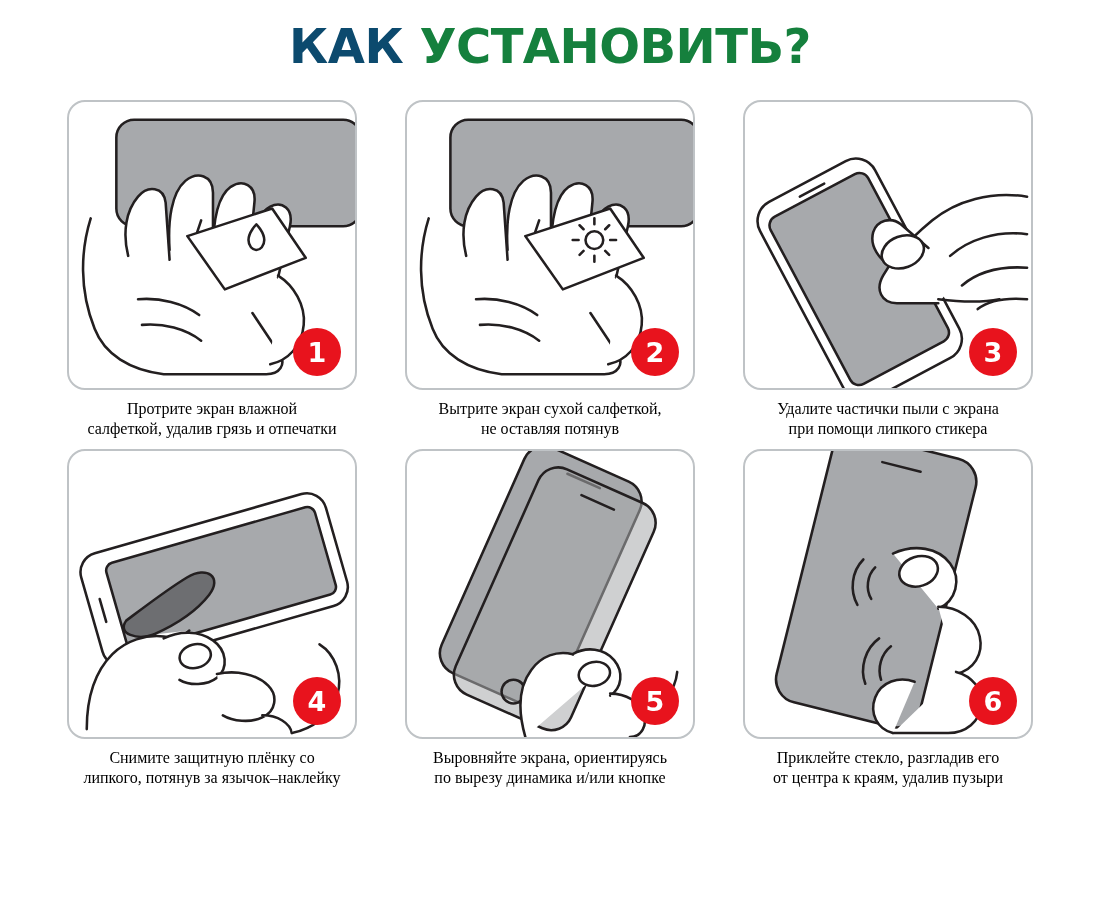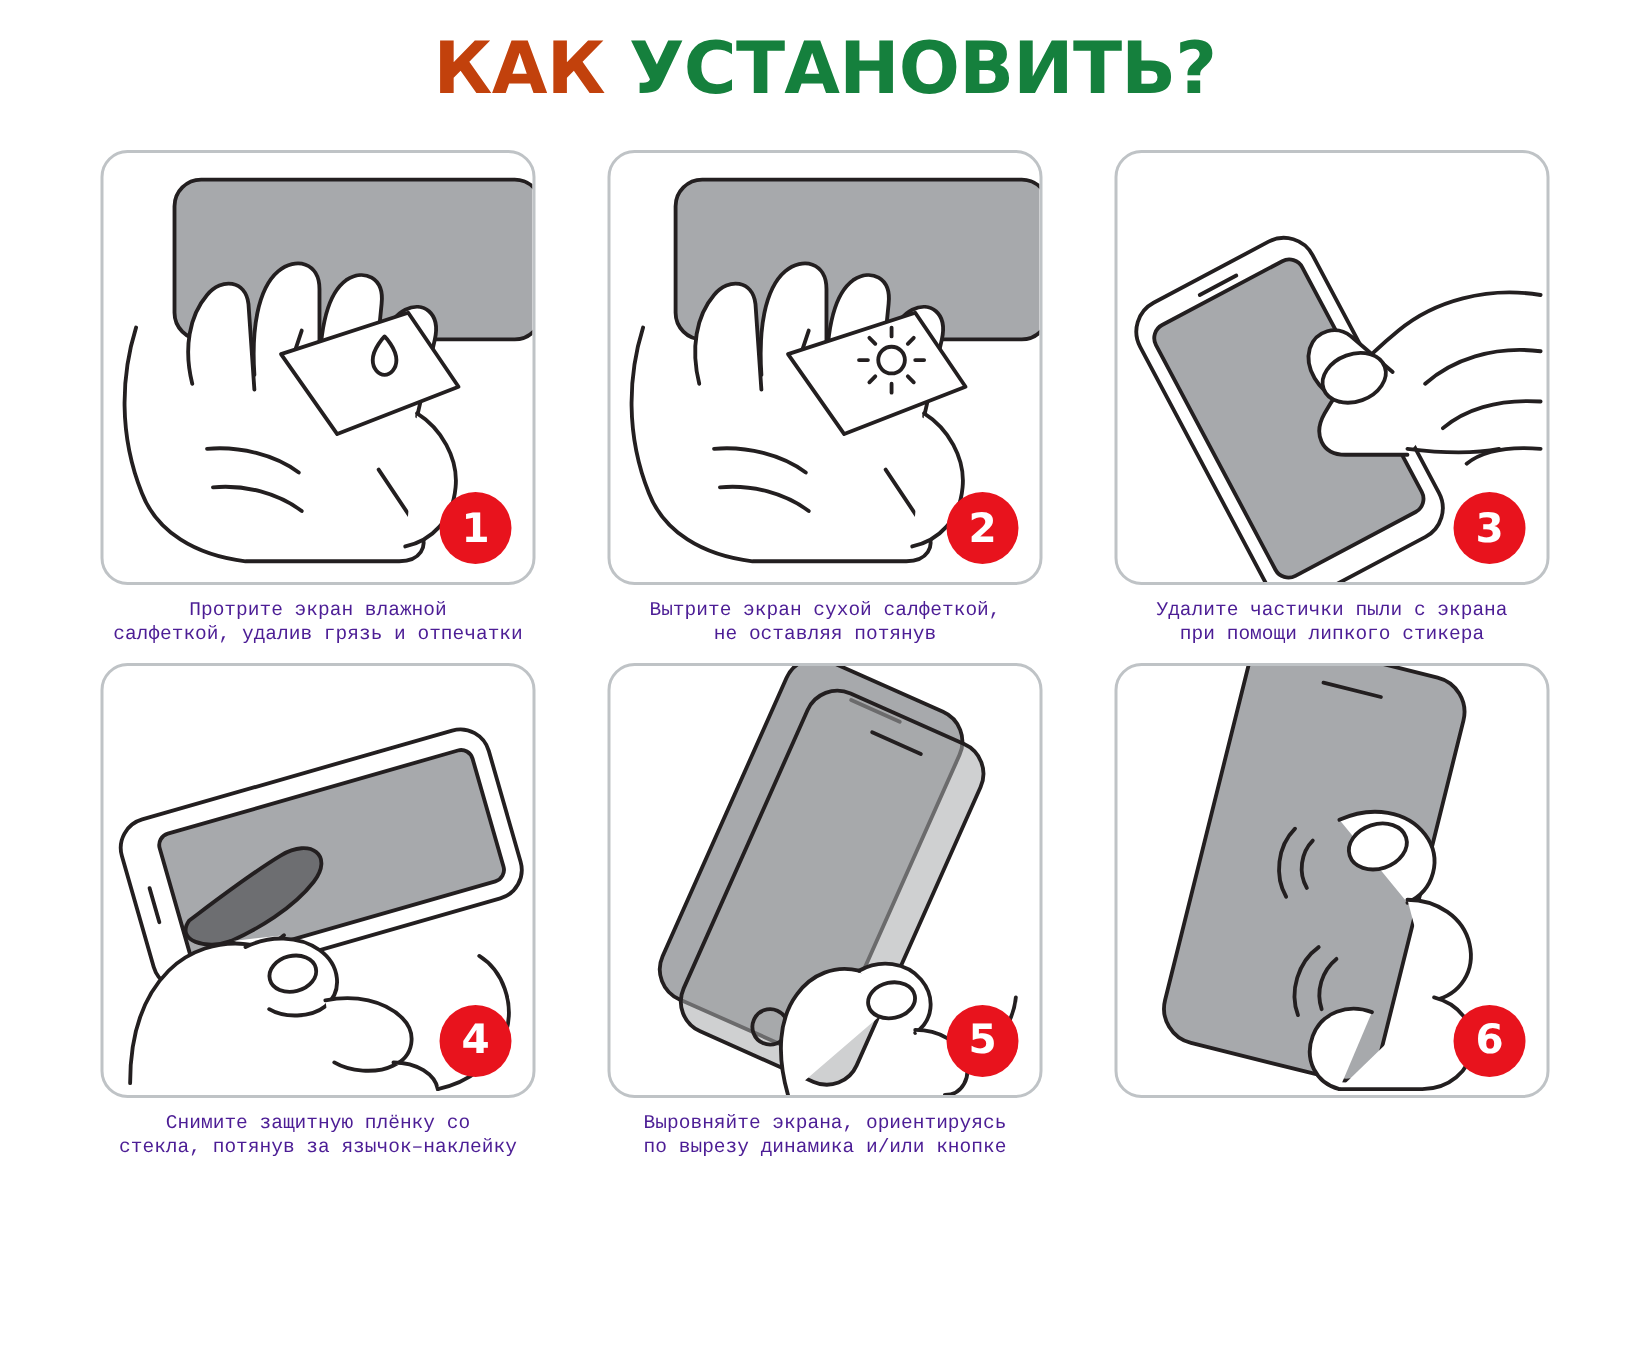--- a/index.html
+++ b/index.html
@@ -19,21 +19,21 @@
     height: 900px;
   }
   .title {
     text-align: center;
     margin-top: 18px;
     font-size: 48px;
     font-weight: bold;
     letter-spacing: -0.5px;
     font-family: "DejaVu Sans", sans-serif;
   }
-  .title .part-dark { color: #c2410c; }
+  .title .part-dark { color: #0c4a6e; }
   .title .part-red { color: #15803d; }
 
   .grid {
     margin: 26px auto 0 auto;
     width: 1000px;
     display: grid;
     grid-template-columns: repeat(3, 1fr);
     grid-template-rows: repeat(2, auto);
     column-gap: 14px;
     row-gap: 10px;
@@ -71,24 +71,24 @@
     font-weight: bold;
     display: flex;
     align-items: center;
     justify-content: center;
     font-family: "DejaVu Sans", sans-serif;
   }
   .caption {
     margin-top: 9px;
     width: 300px;
     text-align: center;
-    font-size: 13px;
+    font-size: 16px;
     line-height: 1.25;
-    color: #4c1d95;
-    font-family: Liberation Mono, monospace;
+    color: #000000;
+    font-family: Liberation Serif, serif;
     white-space: pre-line;
   }
 </style>
 </head>
 <body>
 
 <div class="page">
 
   <div class="title">
     <span class="part-dark">КАК </span><span class="part-red">УСТАНОВИТЬ?</span>
@@ -184,21 +184,21 @@
             <path d="M96 190 C112 182 132 182 146 192 C160 202 162 220 150 230 C140 238 122 238 112 232" fill="#ffffff"></path>
             <path d="M150 226 C170 222 190 226 202 238 C212 248 210 264 196 270 C184 276 166 274 156 268" fill="#ffffff"></path>
             <path d="M196 268 C212 268 224 276 226 286" fill="#ffffff"></path>
             <path d="M226 286 C246 282 266 268 272 248 C278 228 270 206 254 196" fill="#ffffff"></path>
             <ellipse cx="128" cy="208" rx="16" ry="12" transform="rotate(-14 128 208)" fill="#ffffff"></ellipse>
           </g>
         </svg>
         <div class="badge">4</div>
       </div>
       <div class="caption">Снимите защитную плёнку со
-стекла, потянув за язычок–наклейку</div>
+липкого, потянув за язычок–наклейку</div>
     </div>
 
     <div class="cell">
       <div class="card">
         <svg viewBox="0 0 290 290" xmlns="http://www.w3.org/2000/svg">
           <g fill="none" stroke="#231f20" stroke-width="2.6" stroke-linecap="round" stroke-linejoin="round">
             <g transform="rotate(24 150 140)">
               <rect x="68" y="10" width="128" height="250" rx="22" fill="#a7a9ac" stroke="#231f20"></rect>
               <path d="M114 28 L150 28"></path>
             </g>
@@ -234,16 +234,18 @@
             <path d="M150 286 C134 282 126 266 132 250 C138 234 156 228 172 234" fill="#ffffff"></path>
             <ellipse cx="176" cy="122" rx="20" ry="15" transform="rotate(-18 176 122)" fill="#ffffff"></ellipse>
             <path d="M132 118 C124 126 122 140 128 150"></path>
             <path d="M120 110 C108 122 106 142 114 156"></path>
             <path d="M148 198 C138 206 134 220 138 232"></path>
             <path d="M136 190 C122 200 116 220 122 236"></path>
           </g>
         </svg>
         <div class="badge">6</div>
       </div>
+      <div class="caption">Приклейте стекло, разгладив его
+от центра к краям, удалив пузыри</div>
     </div>
 
   </div>
 </div>
 
 </body></html>

